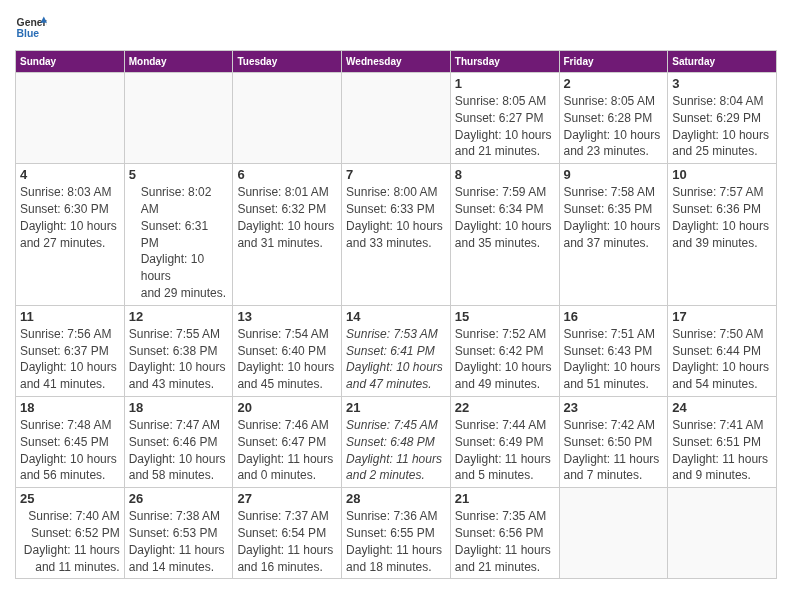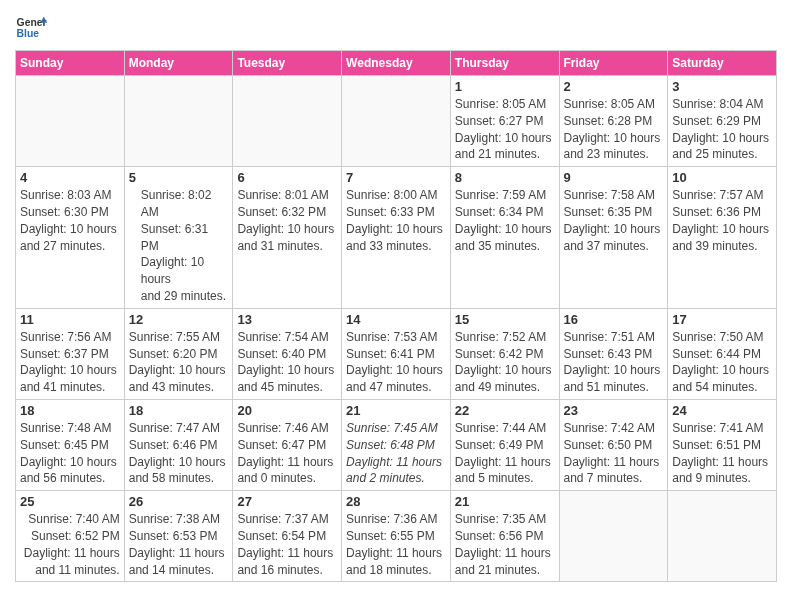--- a/index.html
+++ b/index.html
@@ -40,23 +40,23 @@
     .subtitle {
       font-size: 16px;
       color: #555;
     }
     table {
       width: 100%;
       border-collapse: collapse;
       table-layout: fixed;
     }
     th {
-      background-color: #ec4899;
+      background-color: #701a75;
       color: #fff;
-      font-size: 12px;
+      font-size: 10px;
       font-weight: bold;
       padding: 5px 4px;
       text-align: left;
       border: 1px solid #ccc;
     }
     td {
       border: 1px solid #ccc;
       vertical-align: top;
       padding: 3px 4px;
       height: 88px;
@@ -197,34 +197,34 @@
           <td>
             <span class="day-number">11</span>
             <div class="day-info" style="white-space: pre-line;">Sunrise: 7:56 AM
 Sunset: 6:37 PM
 Daylight: 10 hours
 and 41 minutes.</div>
           </td>
           <td>
             <span class="day-number">12</span>
             <div class="day-info" style="white-space: pre-line;">Sunrise: 7:55 AM
-Sunset: 6:20 PM
+Sunset: 6:38 PM
 Daylight: 10 hours
 and 43 minutes.</div>
           </td>
           <td>
             <span class="day-number">13</span>
             <div class="day-info" style="white-space: pre-line;">Sunrise: 7:54 AM
 Sunset: 6:40 PM
 Daylight: 10 hours
 and 45 minutes.</div>
           </td>
           <td>
             <span class="day-number">14</span>
-            <div class="day-info" style="white-space: pre-line;">Sunrise: 7:53 AM
+            <div class="day-info" style="white-space: pre-line; font-style: italic;">Sunrise: 7:53 AM
 Sunset: 6:41 PM
 Daylight: 10 hours
 and 47 minutes.</div>
           </td>
           <td>
             <span class="day-number">15</span>
             <div class="day-info" style="white-space: pre-line;">Sunrise: 7:52 AM
 Sunset: 6:42 PM
 Daylight: 10 hours
 and 49 minutes.</div>

